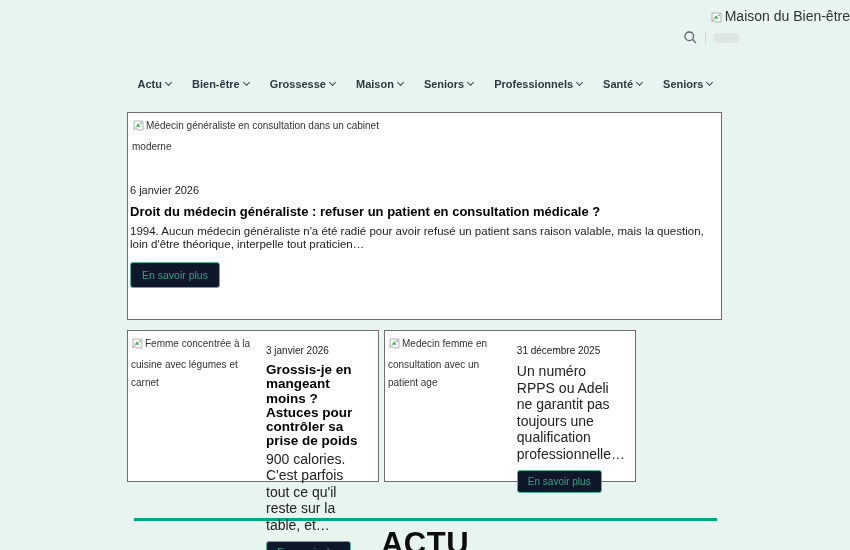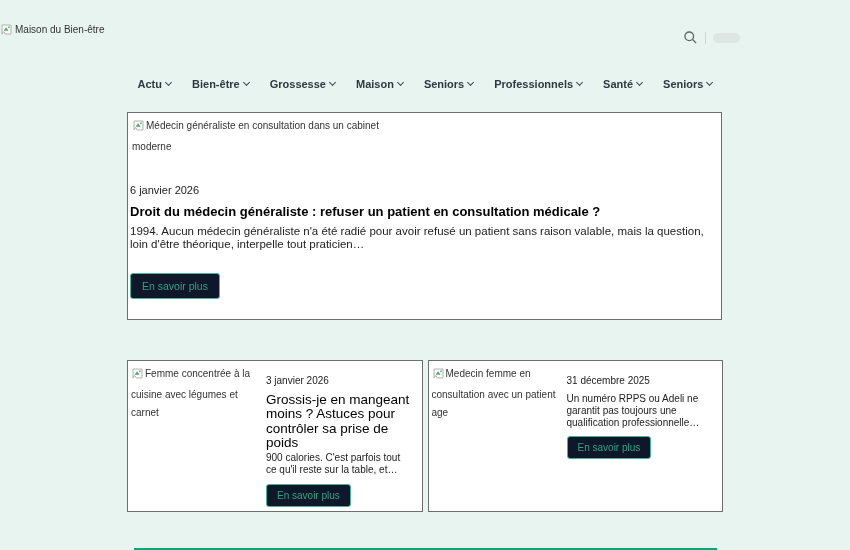--- a/index.html
+++ b/index.html
@@ -7,21 +7,21 @@
   body {
     background:#e8f4f0;
     font-family:"Liberation Sans", sans-serif;
     color:#1c1c1c;
     position:relative;
   }
 
   
   .logo-line {
     position:absolute; top:8px; left:0; width:100%;
-    text-align:left; font-size:10px; color:#333;margin-top:15px;
+    text-align:right; font-size:14px; color:#333;
   }
   .logo-line .broken-img { vertical-align:-3px; margin-right:2px; }
 
   .header-tools {
     position:absolute; top:30px; right:110px;
     display:flex; align-items:center; gap:7px;
   }
   .tool-divider { width:1px; height:12px; background:#c9d6d2; }
   .header-pill {
     width:27px; height:10px; border-radius:5px;
@@ -55,37 +55,37 @@
   }
   .hero-card { width:595px; height:208px; margin-bottom:10px;flex-direction:column; }
   .hero-card .card-image { width:272px; padding:2px 4px; }
   .hero-card .card-content { flex:1; padding:28px 12px 0 2px; }
 
   .alt-text { font-size:10px; color:#333; line-height:1.4; }
   .broken-img { display:inline-block; vertical-align:-3px; margin-right:1px; }
 
   .date { font-size:11px; color:#222; margin-bottom:9px; }
   .hero-title { font-size:13px; font-weight:bold; color:#000; line-height:1.02; margin-bottom:7px; }
-  .hero-excerpt { font-size:11.5px; color:#222; line-height:1.13; margin-bottom:22px; }
+  .hero-excerpt { font-size:11.5px; color:#222; line-height:1.13; margin-bottom:11px; }
 
   .cta-btn {
     display:inline-block; cursor:pointer;
     font-family:"Liberation Sans", sans-serif;
     font-size:10.5px; color:#35a184;
     background:#0f172a; border:1px solid #4cb394; border-radius:3px;
     padding:6px 11px;
   }
 
   .cards-row { display:flex; gap:5px; }
-  .small-card { width:296px; height:152px;margin-top:30px; }
+  .small-card { width:252px; height:152px; }
   .small-card .card-image { width:136px; padding:2px 3px; }
   .small-card .card-content { flex:1; padding:14px 10px 0 2px; }
   .small-card .date { font-size:10px; margin-bottom:7px; }
-  .small-title { font-size:13.5px; font-weight:normal; color:#000; line-height:1.06; margin-bottom:2px; }
-  .small-excerpt { font-size:10px; color:#222; line-height:1.18; margin-bottom:8px; }
+  .small-title { font-size:13.5px; font-weight:bold; color:#000; line-height:1.06; margin-bottom:2px; }
+  .small-excerpt { font-size:14px; color:#222; line-height:1.18; margin-bottom:8px; }
   .small-card .cta-btn { font-size:10px; padding:5px 10px; }
 
   
   .section-head { margin-top:36px; }
   .section-rule { width:583px; height:3px; background:#00a87c; border:none; margin:0 auto 5px auto; }
   .section-title {
     text-align:center; font-size:31px; font-weight:bold; color:#0d0d0d;
     letter-spacing:0.5px;
   }
 </style>

